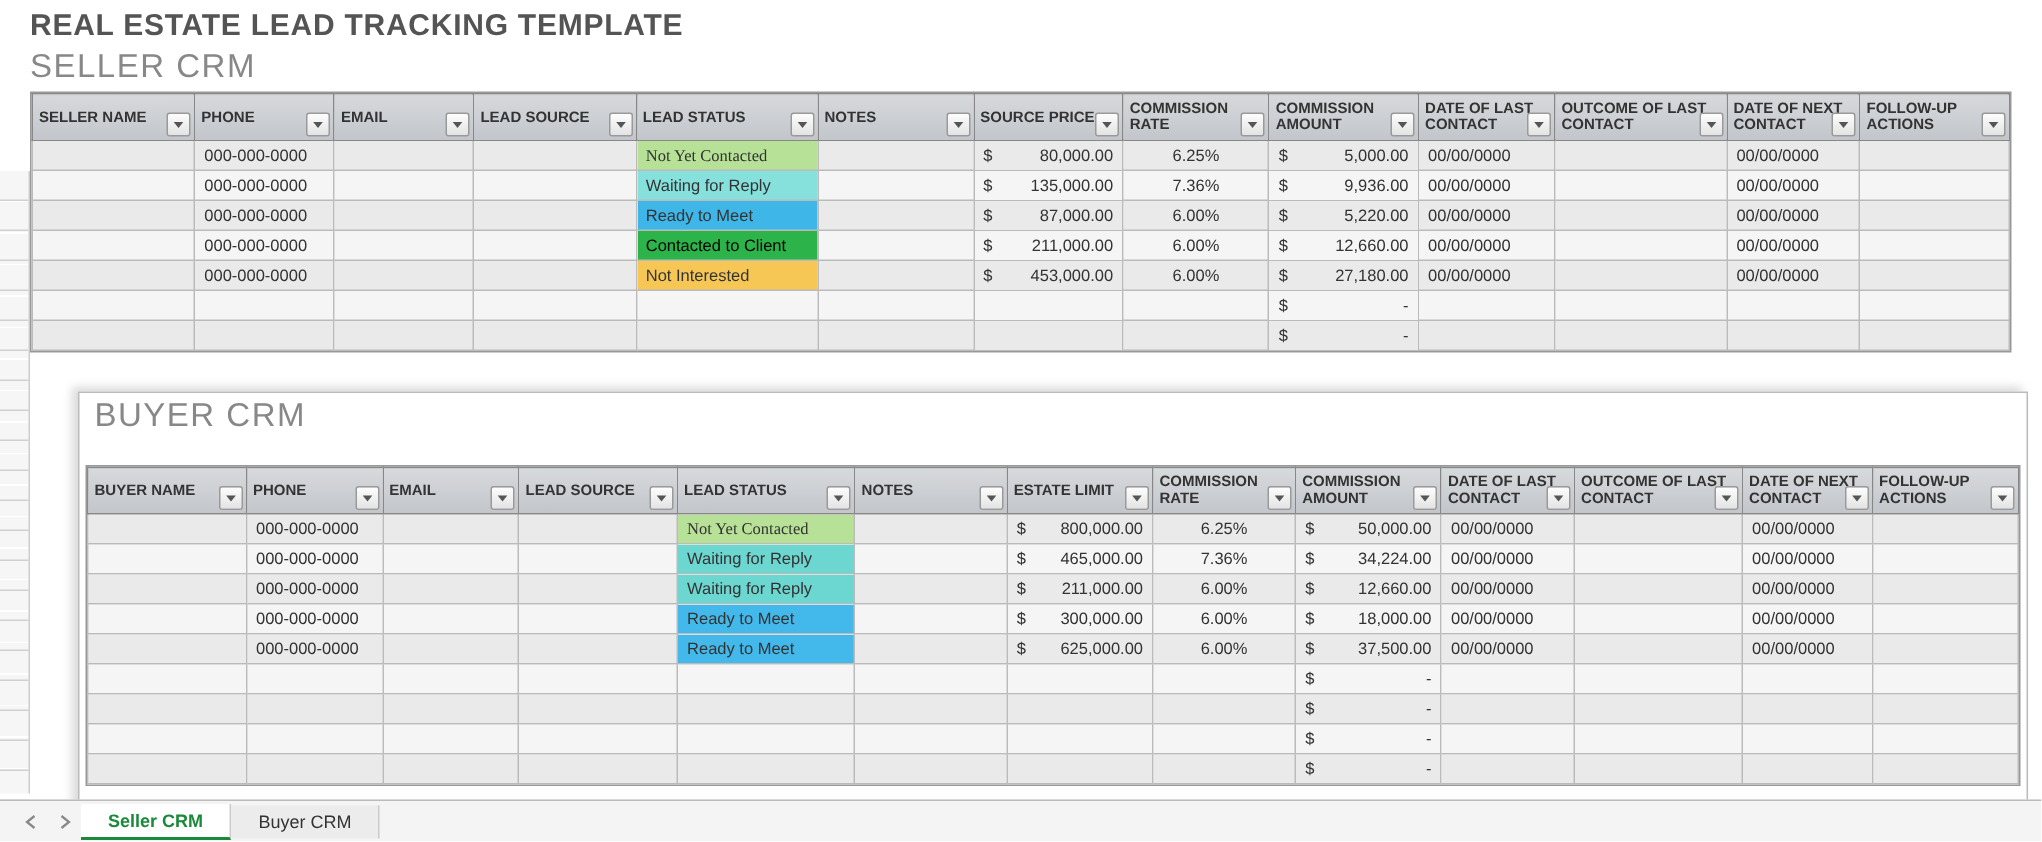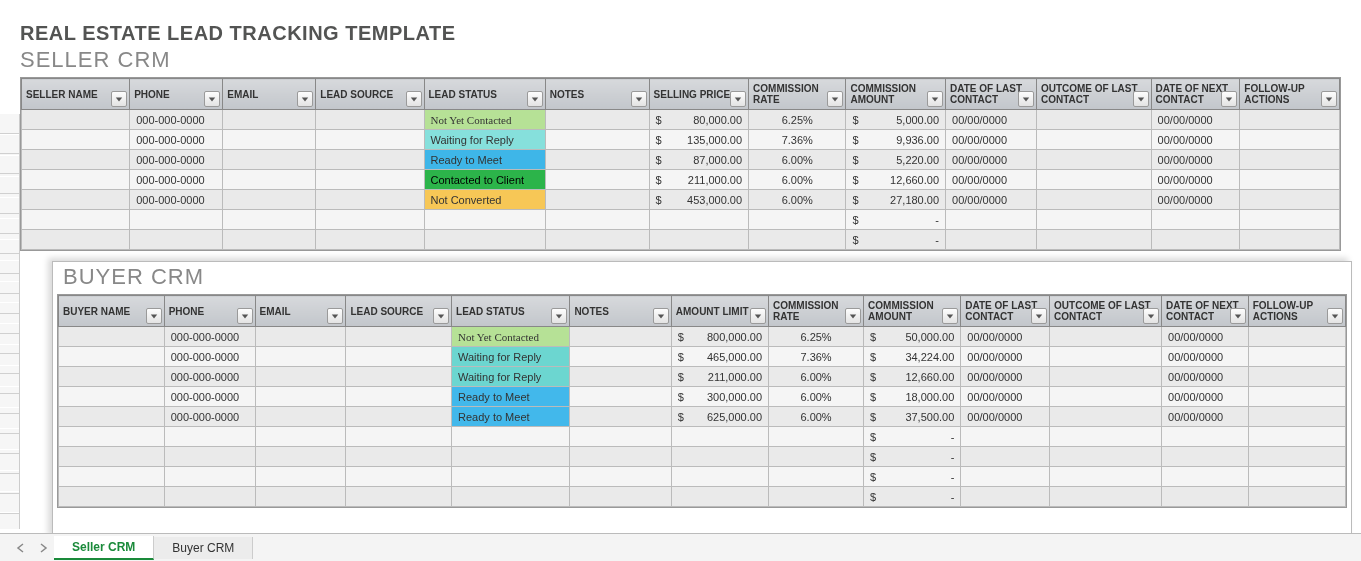--- a/index.html
+++ b/index.html
@@ -12,21 +12,21 @@
     width: 1361px;
     height: 561px;
     position: relative;
   }
   .title-main {
     font-family: "Century Gothic", "Segoe UI", sans-serif;
     font-size: 20px;
     font-weight: bold;
     color: #535453;
     letter-spacing: 0.5px;
-    padding: 22px 0 0 20px;
+    padding: 6px 0 0 20px;
   }
   .subtitle {
     font-family: "Century Gothic", "Segoe UI", sans-serif;
     font-size: 22px;
     color: #888;
     padding: 2px 0 4px 20px;
     letter-spacing: 1px;
   }
   .sheet {
     border: 1px solid #999;
@@ -199,21 +199,21 @@
           <td class=""><span>LEAD STATUS</span><span class="filter-btn">
               <svg viewBox="0 0 10 10">
                 <path d="M1 3 L5 8 L9 3 Z" fill="#555"></path>
               </svg>
             </span></td>
           <td class=""><span>NOTES</span><span class="filter-btn">
               <svg viewBox="0 0 10 10">
                 <path d="M1 3 L5 8 L9 3 Z" fill="#555"></path>
               </svg>
             </span></td>
-          <td class=""><span>SELLING PRICE</span><span class="filter-btn">
+          <td class=""><span>SOURCE PRICE</span><span class="filter-btn">
               <svg viewBox="0 0 10 10">
                 <path d="M1 3 L5 8 L9 3 Z" fill="#555"></path>
               </svg>
             </span></td>
           <td class=""><span>COMMISSION RATE</span><span class="filter-btn">
               <svg viewBox="0 0 10 10">
                 <path d="M1 3 L5 8 L9 3 Z" fill="#555"></path>
               </svg>
             </span></td>
           <td class=" sect-dash-l"><span>COMMISSION AMOUNT</span><span class="filter-btn">
@@ -300,21 +300,21 @@
           <td>00/00/0000</td>
           <td></td>
           <td>00/00/0000</td>
           <td></td>
         </tr>
         <tr class="data-row">
           <td></td>
           <td>000-000-0000</td>
           <td></td>
           <td></td>
-          <td class="status st-notint">Not Converted</td>
+          <td class="status st-notint">Not Interested</td>
           <td></td>
           <td class="money"><span class="cur">$</span>453,000.00</td>
           <td class="pct">6.00%</td>
           <td class="money sect-dash-l"><span class="cur">$</span>27,180.00</td>
           <td>00/00/0000</td>
           <td></td>
           <td>00/00/0000</td>
           <td></td>
         </tr>
         <tr class="data-row alt">
@@ -352,21 +352,21 @@
           <td></td>
           <td></td>
           <td></td>
         </tr>
       </tbody>
   </table>
 </div>
 
 <div class="layer2">
   <div class="subtitle" style="padding-left:10px;">BUYER CRM</div>
-  <div class="sheet" style="margin:0 4px 0 4px;" id="buyer-sheet">
+  <div class="sheet" style="margin:16px 4px 0 4px;" id="buyer-sheet">
     <table class="tbl">
       <colgroup>
         <col style="width:100px">
           <col style="width:86px">
           <col style="width:86px">
           <col style="width:100px">
         <col style="width:112px">
           <col style="width:96px">
           <col style="width:92px">
           <col style="width:90px">
@@ -401,21 +401,21 @@
             <td class=""><span>LEAD STATUS</span><span class="filter-btn">
                 <svg viewBox="0 0 10 10">
                   <path d="M1 3 L5 8 L9 3 Z" fill="#555"></path>
                 </svg>
               </span></td>
             <td class=""><span>NOTES</span><span class="filter-btn">
                 <svg viewBox="0 0 10 10">
                   <path d="M1 3 L5 8 L9 3 Z" fill="#555"></path>
                 </svg>
               </span></td>
-            <td class=""><span>AMOUNT LIMIT</span><span class="filter-btn">
+            <td class=""><span>ESTATE LIMIT</span><span class="filter-btn">
                 <svg viewBox="0 0 10 10">
                   <path d="M1 3 L5 8 L9 3 Z" fill="#555"></path>
                 </svg>
               </span></td>
             <td class=""><span>COMMISSION RATE</span><span class="filter-btn">
                 <svg viewBox="0 0 10 10">
                   <path d="M1 3 L5 8 L9 3 Z" fill="#555"></path>
                 </svg>
               </span></td>
             <td class=" sect-dash-l"><span>COMMISSION AMOUNT</span><span class="filter-btn">

